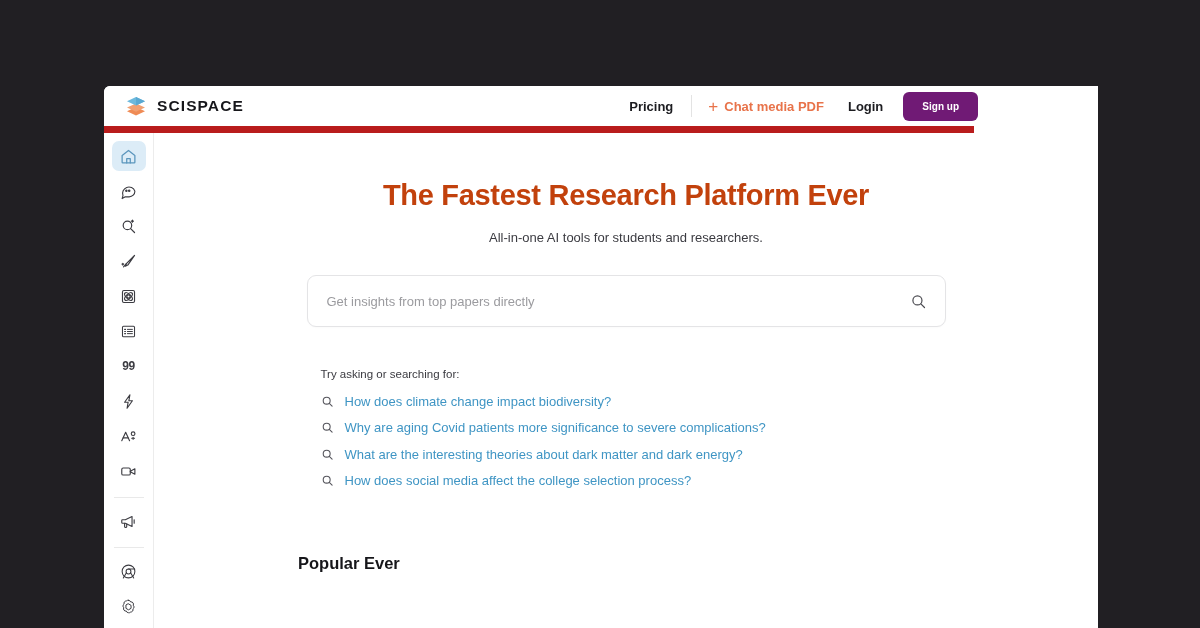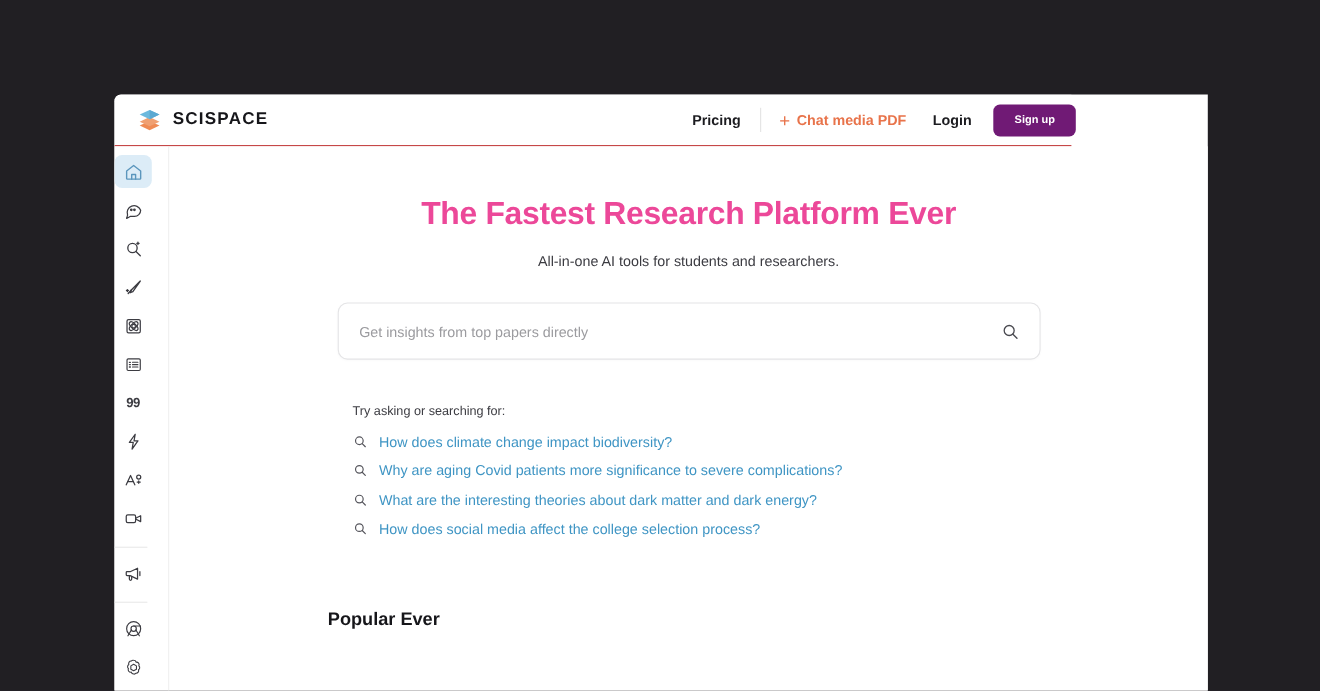--- a/index.html
+++ b/index.html
@@ -20,21 +20,21 @@
     background: #ffffff;
     border-top-left-radius: 6px;
     overflow: hidden;
   }
 
   
   .topbar {
     position: absolute; left: 0; top: 0;
     width: 870px; height: 47px;
     background: #fff;
-    border-bottom: 1px solid #b91c1c;
+    border-bottom: 7px solid #b91c1c;
     display: flex; align-items: center;
   }
   .brand { display: flex; align-items: center; gap: 9px; margin-left: 20px; }
   .brand-logo { width: 24px; height: 24px; display: block; }
   .brand-name {
     font-size: 15.5px; font-weight: 700; letter-spacing: 1.1px;
     color: #16161a;
   }
 
   .nav { margin-left: auto; display: flex; align-items: center; height: 100%; }
@@ -61,21 +61,21 @@
     cursor: pointer; white-space: nowrap;
     font-family: "Liberation Sans", sans-serif;
   }
 
   
   .sidebar {
     position: absolute; left: 0; top: 47px;
     width: 50px; height: 495px;
     background: #fff;
     border-right: 1px solid #ececec;
-    display: flex; flex-direction: column; align-items: flex-start;
+    display: flex; flex-direction: column; align-items: center;
     padding-top: 8px;
   }
   .side-item {
     width: 34px; height: 30px;
     display: flex; align-items: center; justify-content: center;
     border-radius: 7px; margin-bottom: 5px; cursor: pointer;
     color: #3c3c42;
   }
   .side-item.active { background: #dcecf7; color: #5b96bd; }
   .side-item svg { display: block; }
@@ -84,21 +84,21 @@
 
   
   .main {
     position: absolute; left: 50px; top: 47px;
     width: 944px; height: 495px;
     background: #fff; overflow: hidden;
   }
 
   .hero-title {
     text-align: center; margin-top: 46px;
-    font-size: 29px; font-weight: 700; color: #ec4899;
+    font-size: 29px; font-weight: 700; color: #c2410c;
     letter-spacing: -0.3px;
   }
   .hero-sub {
     text-align: center; margin-top: 18px;
     font-size: 13px; color: #3b3b41;
   }
 
   .search-wrap {
     margin: 30px auto 0; width: 639px; height: 52px;
     border: 1px solid #e4e4e6; border-radius: 9px;

